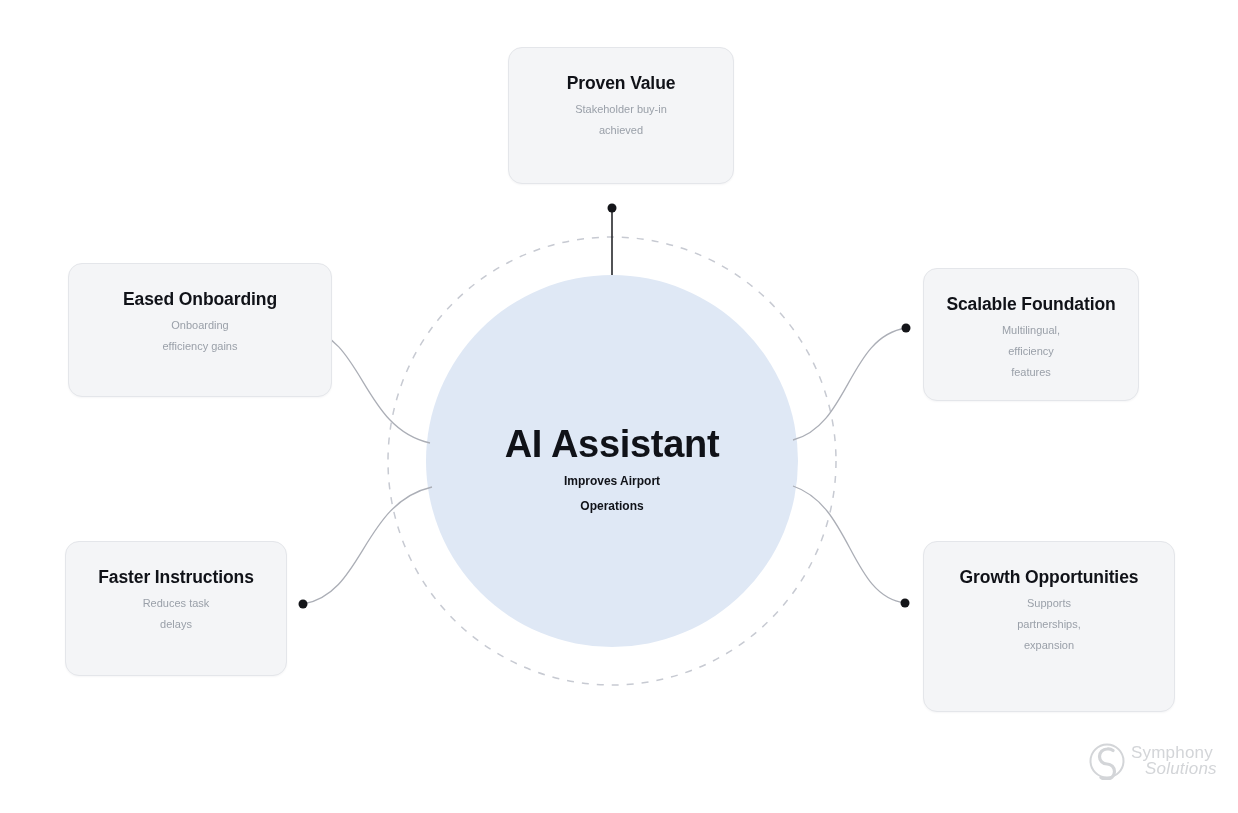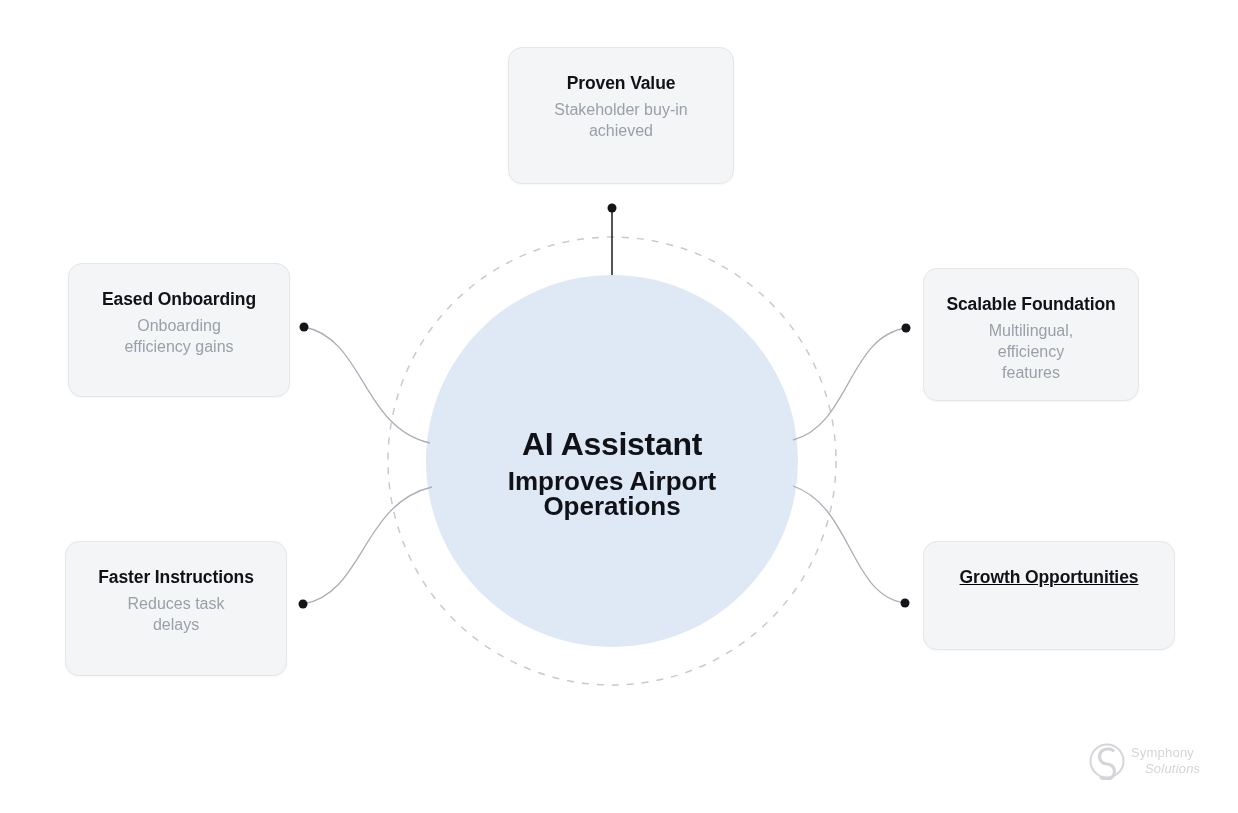--- a/index.html
+++ b/index.html
@@ -19,41 +19,41 @@
   .orbit{fill:none; stroke:var(--orbit-stroke); stroke-width:1.5; stroke-dasharray:7 8;}
   .hub{fill:var(--circle-fill);}
   .link{fill:none; stroke:var(--connector); stroke-width:1.3;}
   .link-dark{fill:none; stroke:var(--connector-dark); stroke-width:1.6;}
   .dot{fill:var(--dot);}
   
   .center-text{
     position:absolute; left:452px; top:426px; width:320px;
     text-align:center; pointer-events:none;
   }
-  .center-title{font-size:32px; font-weight:700; color:var(--text-dark); letter-spacing:-0.3px; line-height:36px;}
-  .center-sub{margin-top:7px; font-size:26px; font-weight:600; color:var(--text-dark); line-height:25px; white-space:pre-line;}
+  .center-title{font-size:38px; font-weight:700; color:var(--text-dark); letter-spacing:-0.3px; line-height:36px;}
+  .center-sub{margin-top:7px; font-size:12px; font-weight:600; color:var(--text-dark); line-height:25px; white-space:pre-line;}
   
   .node{
     position:absolute; box-sizing:border-box;
     background:var(--node-bg); border:1px solid var(--node-border);
     border-radius:14px; padding:24px 10px 0; text-align:center;
     box-shadow:0 1px 2px rgba(16,24,40,0.04);
   }
   .node-title{font-size:17.5px; font-weight:600; color:var(--text-dark); letter-spacing:-0.1px; line-height:22px;}
-  .node-sub{margin-top:5px; font-size:16px; font-weight:400; color:var(--text-muted); line-height:21px; white-space:pre-line;}
+  .node-sub{margin-top:5px; font-size:11px; font-weight:400; color:var(--text-muted); line-height:21px; white-space:pre-line;}
   .node-proven{left:508px; top:47px; width:226px; height:137px;}
-  .node-eased{left:68px; top:263px; width:222px; height:134px;}
+  .node-eased{left:68px; top:263px; width:264px; height:134px;}
   .node-faster{left:65px; top:541px; width:222px; height:135px;}
   .node-scalable{left:923px; top:268px; width:216px; height:133px;}
-  .node-growth{left:923px; top:541px; width:252px; height:109px;text-decoration:underline;}
+  .node-growth{left:923px; top:541px; width:252px; height:171px;}
   
   .brand{
     position:absolute; left:1088px; top:742px; display:flex; align-items:center; gap:5px;
   }
-  .brand-text{color:var(--logo-gray); font-size:13px; font-weight:500; line-height:16px; letter-spacing:0.2px;}
+  .brand-text{color:var(--logo-gray); font-size:17px; font-weight:500; line-height:16px; letter-spacing:0.2px;}
   .brand-line2{padding-left:14px;font-style:italic;}
 </style>
 </head>
 <body>
 
 <div class="canvas">
 
   <svg class="layer" width="1238" height="813" viewBox="0 0 1238 813" xmlns="http://www.w3.org/2000/svg">
     <circle class="orbit" cx="612" cy="461" r="224"></circle>
     <circle class="hub" cx="612" cy="461" r="186"></circle>
@@ -97,20 +97,23 @@
 
   <div class="node node-scalable">
     <div class="node-title">Scalable Foundation</div>
     <div class="node-sub">Multilingual,
 efficiency
 features</div>
   </div>
 
   <div class="node node-growth">
     <div class="node-title">Growth Opportunities</div>
+    <div class="node-sub">Supports
+partnerships,
+expansion</div>
   </div>
 
   <div class="brand">
     <svg width="38" height="38" viewBox="0 0 38 38">
       <circle cx="19" cy="19" r="16.5" fill="none" stroke="var(--logo-gray)" stroke-width="2"></circle>
       <path d="M25 8.5 a8 8 0 0 0 -6 -1.5 a7.5 7.5 0 0 0 0 15 a7.5 7.5 0 0 1 0 15 a8 8 0 0 1 -6 -1.5" fill="none" stroke="var(--logo-gray)" stroke-width="3.2" stroke-linecap="round"></path>
     </svg>
     <div class="brand-text">
       <div class="brand-line1">Symphony</div>
       <div class="brand-line2">Solutions</div>

